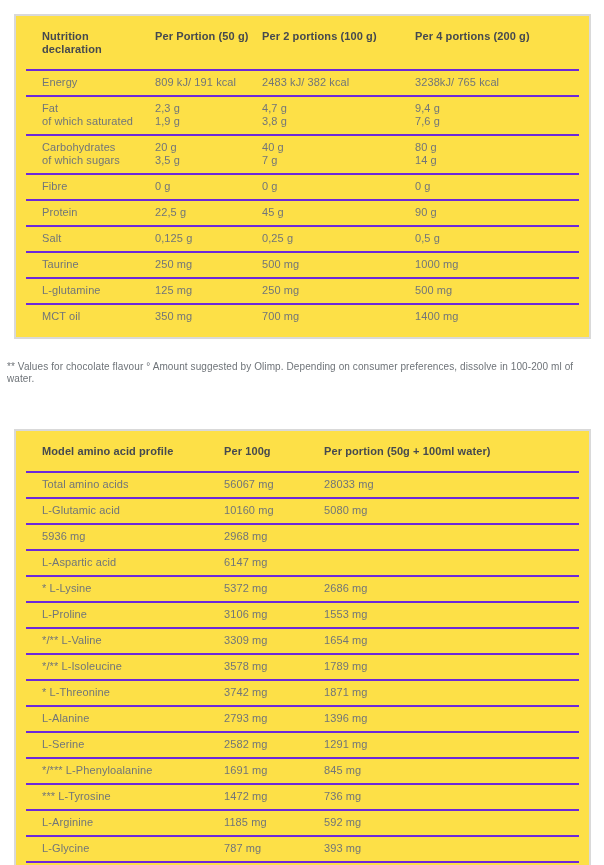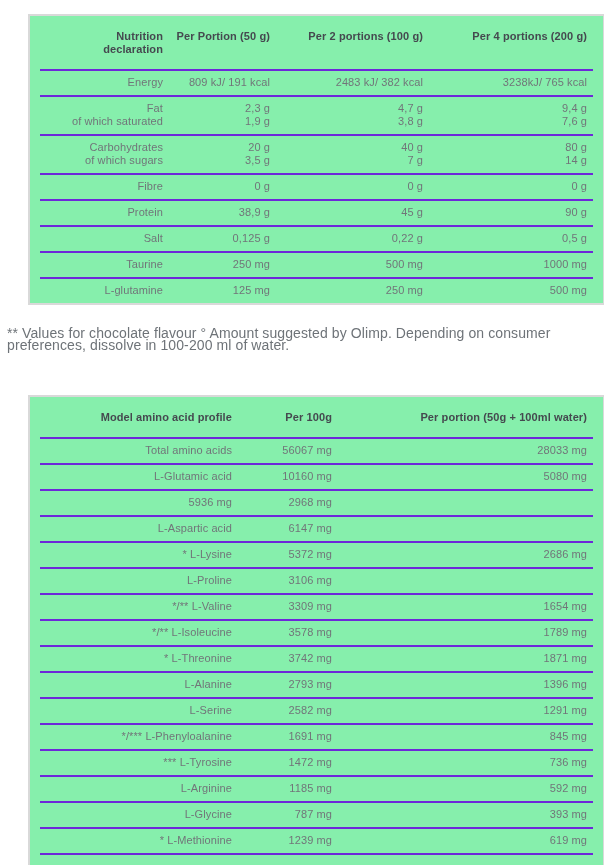--- a/index.html
+++ b/index.html
@@ -4,26 +4,25 @@
 <style>
   html, body { margin:0; padding:0; }
   body {
     width:604px; height:865px;
     background:#ffffff;
     font-family:"Liberation Sans", sans-serif;
     color:#717579;
     -webkit-font-smoothing:antialiased;
   }
   .tbl {
-    margin-left:28px;
+    margin-left:14px;
     width:573px;
     border:2px solid #d9d9d9;
-    background:#86efac;
+    background:#fde047;
     box-sizing:content-box;
-    text-align:right;
   }
   .tbl-1 { margin-top:14px; }
   .tbl-2 { margin-top:44px; }
   .tbl-inner { margin:0 10px; }
   .row {
     display:grid;
     padding:5px 0 6px 16px;
     border-top:2px solid #6d28d9;
     font-size:11px;
     line-height:13px;
@@ -36,21 +35,21 @@
     padding-top:14px;
     padding-bottom:13px;
     font-weight:bold;
     color:#45494f;
   }
   .cell { padding-right:6px; }
   .sub { display:block; }
   .row.last { padding-bottom:14px; }
   .footnote {
     margin:22px 4px 0 7px;
-    font-size:14px;
+    font-size:10px;
     line-height:12px;
     color:#6e7378;
     letter-spacing:.1px;
   }
 </style>
 </head>
 <body>
 
 <div class="tbl tbl-1">
   <div class="tbl-inner">
@@ -109,46 +108,52 @@
 
     <div class="row g1">
       <div class="cell">Fibre</div>
       <div class="cell">0 g</div>
       <div class="cell">0 g</div>
       <div class="cell">0 g</div>
     </div>
 
     <div class="row g1">
       <div class="cell">Protein</div>
-      <div class="cell">38,9 g</div>
+      <div class="cell">22,5 g</div>
       <div class="cell">45 g</div>
       <div class="cell">90 g</div>
     </div>
 
     <div class="row g1">
       <div class="cell">Salt</div>
       <div class="cell">0,125 g</div>
-      <div class="cell">0,22 g</div>
+      <div class="cell">0,25 g</div>
       <div class="cell">0,5 g</div>
     </div>
 
     <div class="row g1">
       <div class="cell">Taurine</div>
       <div class="cell">250 mg</div>
       <div class="cell">500 mg</div>
       <div class="cell">1000 mg</div>
     </div>
 
     <div class="row g1">
       <div class="cell">L-glutamine</div>
       <div class="cell">125 mg</div>
       <div class="cell">250 mg</div>
       <div class="cell">500 mg</div>
     </div>
 
+    <div class="row g1 last">
+      <div class="cell">MCT oil</div>
+      <div class="cell">350 mg</div>
+      <div class="cell">700 mg</div>
+      <div class="cell">1400 mg</div>
+    </div>
 
   </div>
 </div>
 
 <div class="footnote">** Values for chocolate flavour ° Amount suggested by Olimp. Depending on consumer preferences, dissolve in 100-200 ml of water.</div>
 
 <div class="tbl tbl-2">
   <div class="tbl-inner">
 
     <div class="row g2 head">
@@ -181,20 +186,21 @@
 
     <div class="row g2">
       <div class="cell">* L-Lysine</div>
       <div class="cell">5372 mg</div>
       <div class="cell">2686 mg</div>
     </div>
 
     <div class="row g2">
       <div class="cell">L-Proline</div>
       <div class="cell">3106 mg</div>
+      <div class="cell">1553 mg</div>
     </div>
 
     <div class="row g2">
       <div class="cell">*/** L-Valine</div>
       <div class="cell">3309 mg</div>
       <div class="cell">1654 mg</div>
     </div>
 
     <div class="row g2">
       <div class="cell">*/** L-Isoleucine</div>

